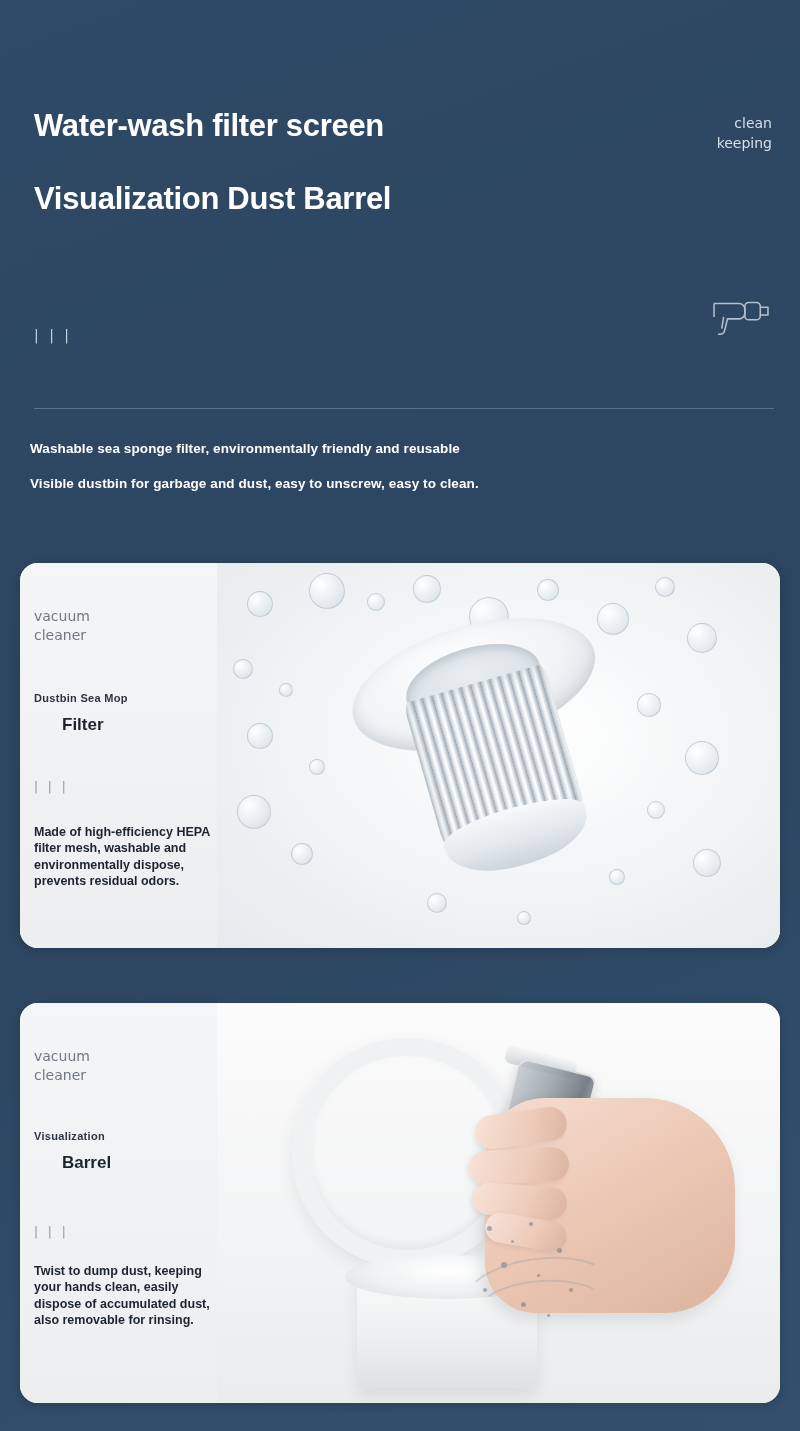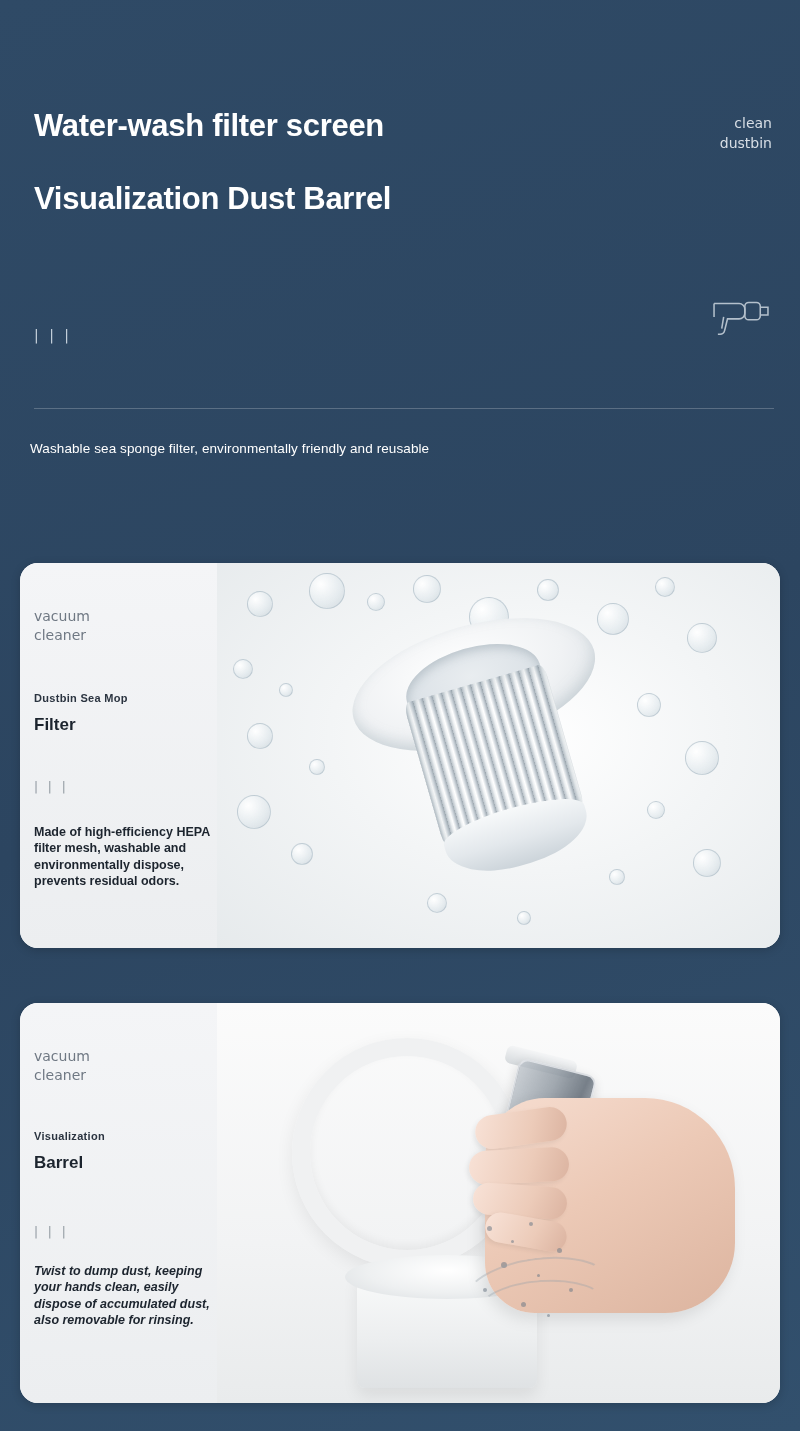--- a/index.html
+++ b/index.html
@@ -74,21 +74,21 @@
   }
   .subcopy {
     position: absolute;
     left: 30px;
     top: 441px;
     width: 740px;
   }
   .subcopy p {
     color: #ffffff;
     font-size: 13.5px;
-    font-weight: normal;
+    font-weight: bold;
     letter-spacing: 0.1px;
     margin-bottom: 20px;
   }
 
   
   .card {
     position: absolute;
     left: 20px;
     width: 760px;
     border-radius: 18px;
@@ -118,39 +118,40 @@
     font-size: 11px;
     font-weight: bold;
     letter-spacing: 0.3px;
     margin-top: 47px;
   }
   .card-title {
     color: #1c242e;
     font-size: 17px;
     font-weight: bold;
     margin-top: 11px;
+    margin-left: 28px;
   }
   .card-ticks {
     color: #8d959e;
     font-size: 12px;
     letter-spacing: 3px;
     margin-top: 45px;
     font-family: "DejaVu Sans", sans-serif;
   }
   .card-body {
     color: #1c242e;
     font-size: 12.5px;
     font-weight: bold;
     line-height: 1.32;
     margin-top: 30px;
     width: 178px;
   }
   #card-dustbin .card-kicker { margin-top: 45px; }
   #card-dustbin .card-ticks { margin-top: 52px; }
-  #card-dustbin .card-body { margin-top: 24px; font-style: italic; }
+  #card-dustbin .card-body { margin-top: 24px; }
 
   .card-right {
     position: relative;
     flex: 1 1 auto;
     overflow: hidden;
   }
 
   
   .photo-filter {
     position: absolute;
@@ -288,38 +289,39 @@
 
 <div class="page">
 
   <div class="hero">
     <h1>Water-wash filter screen</h1>
     <h2>Visualization Dust Barrel</h2>
   </div>
 
   <div class="corner-tags">
     <div>clean</div>
-    <div>dustbin</div>
+    <div>keeping</div>
   </div>
 
   <svg class="gun-icon" viewBox="0 0 64 54">
     <g fill="none" stroke="#ccd6df" stroke-width="1.6">
       <path d="M4 14 H30 a6 6 0 0 1 6 6 v4 a6 6 0 0 1 -6 6 H18 l-3 12 a5 5 0 0 1 -5 4 h-2"></path>
       <rect x="36" y="13" width="16" height="18" rx="4"></rect>
       <path d="M52 18 h8 v8 h-8"></path>
       <path d="M14 28 l-2 12"></path>
       <path d="M4 14 v14"></path>
     </g>
   </svg>
 
   <div class="tick-marks">| | |</div>
   <div class="divider"></div>
 
   <div class="subcopy">
     <p>Washable sea sponge filter, environmentally friendly and reusable</p>
+    <p>Visible dustbin for garbage and dust, easy to unscrew, easy to clean.</p>
   </div>
 
   <div class="card" id="card-filter">
     <div class="card-left">
       <div class="brand">
         <div>vacuum</div>
         <div>cleaner</div>
       </div>
       <div class="card-kicker">Dustbin Sea Mop</div>
       <div class="card-title">Filter</div>

